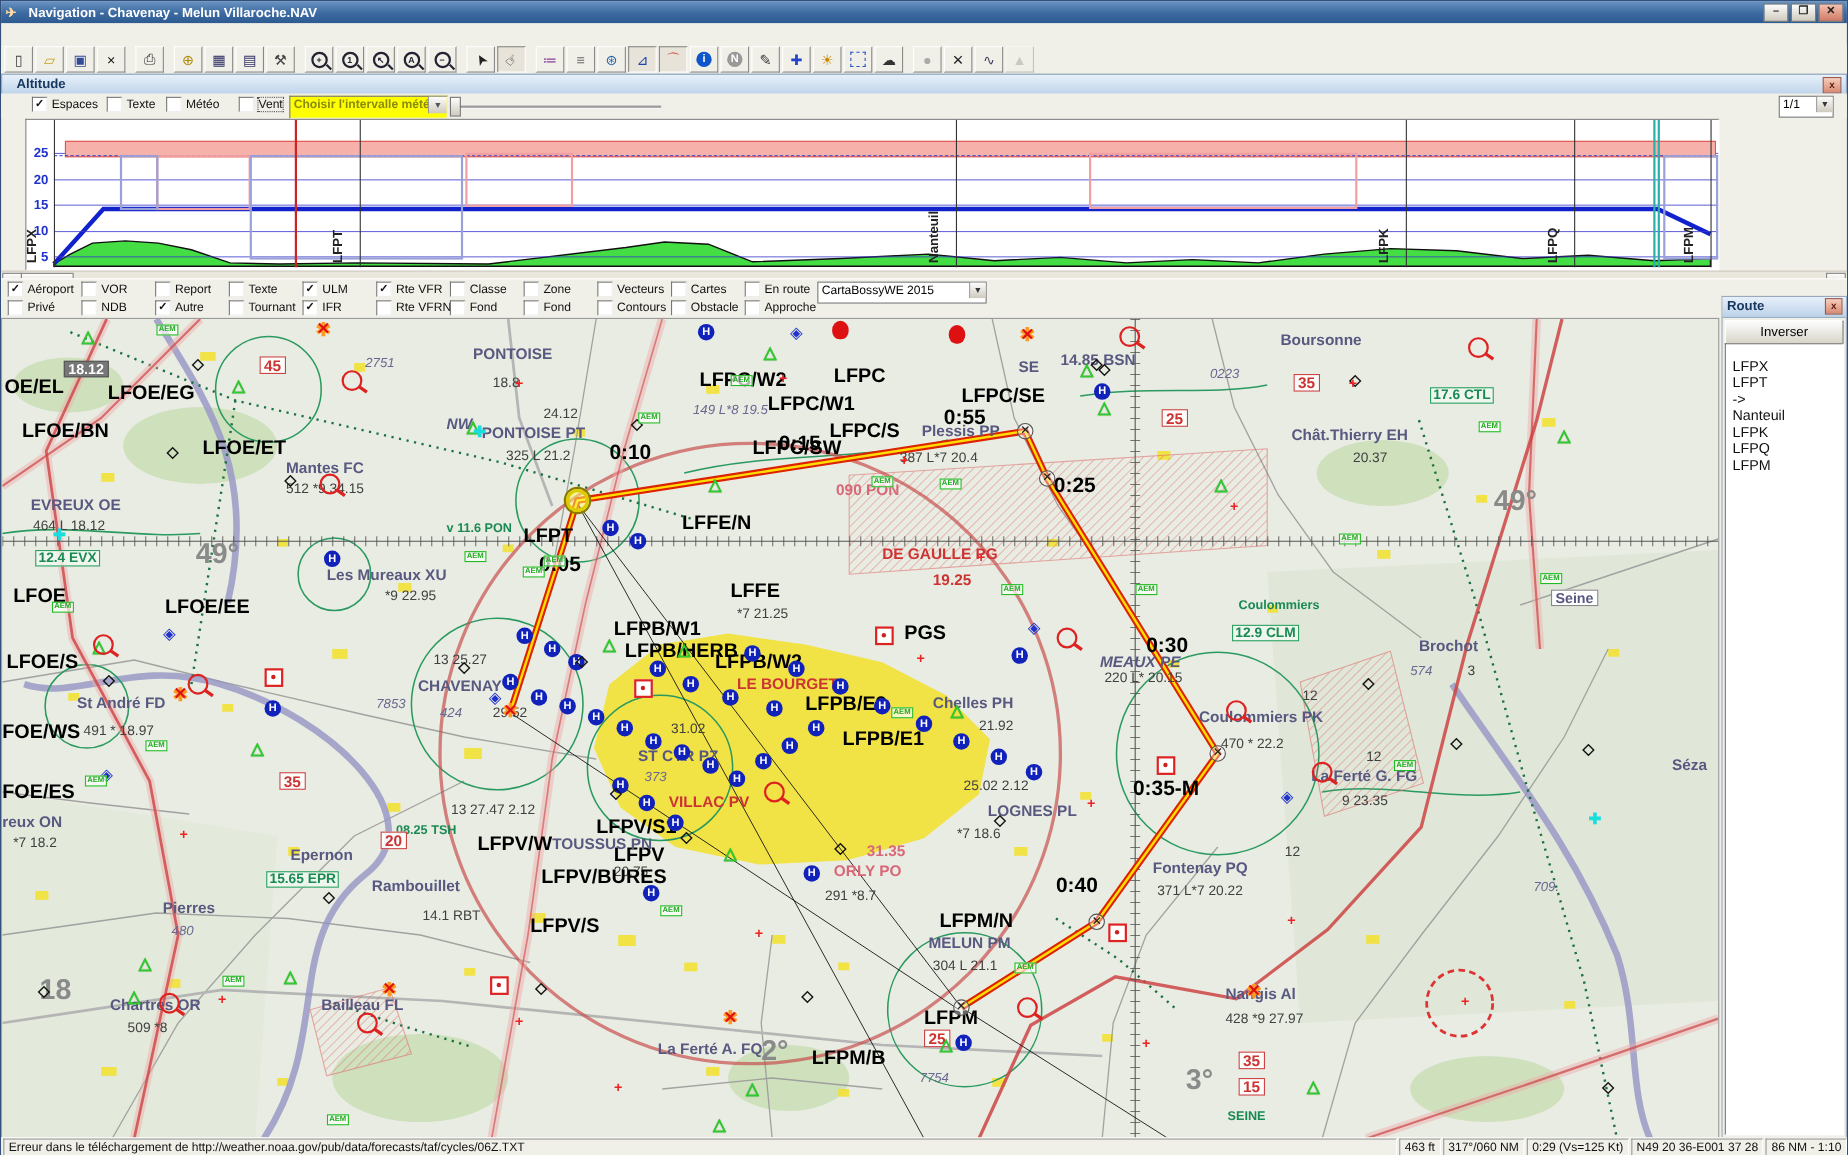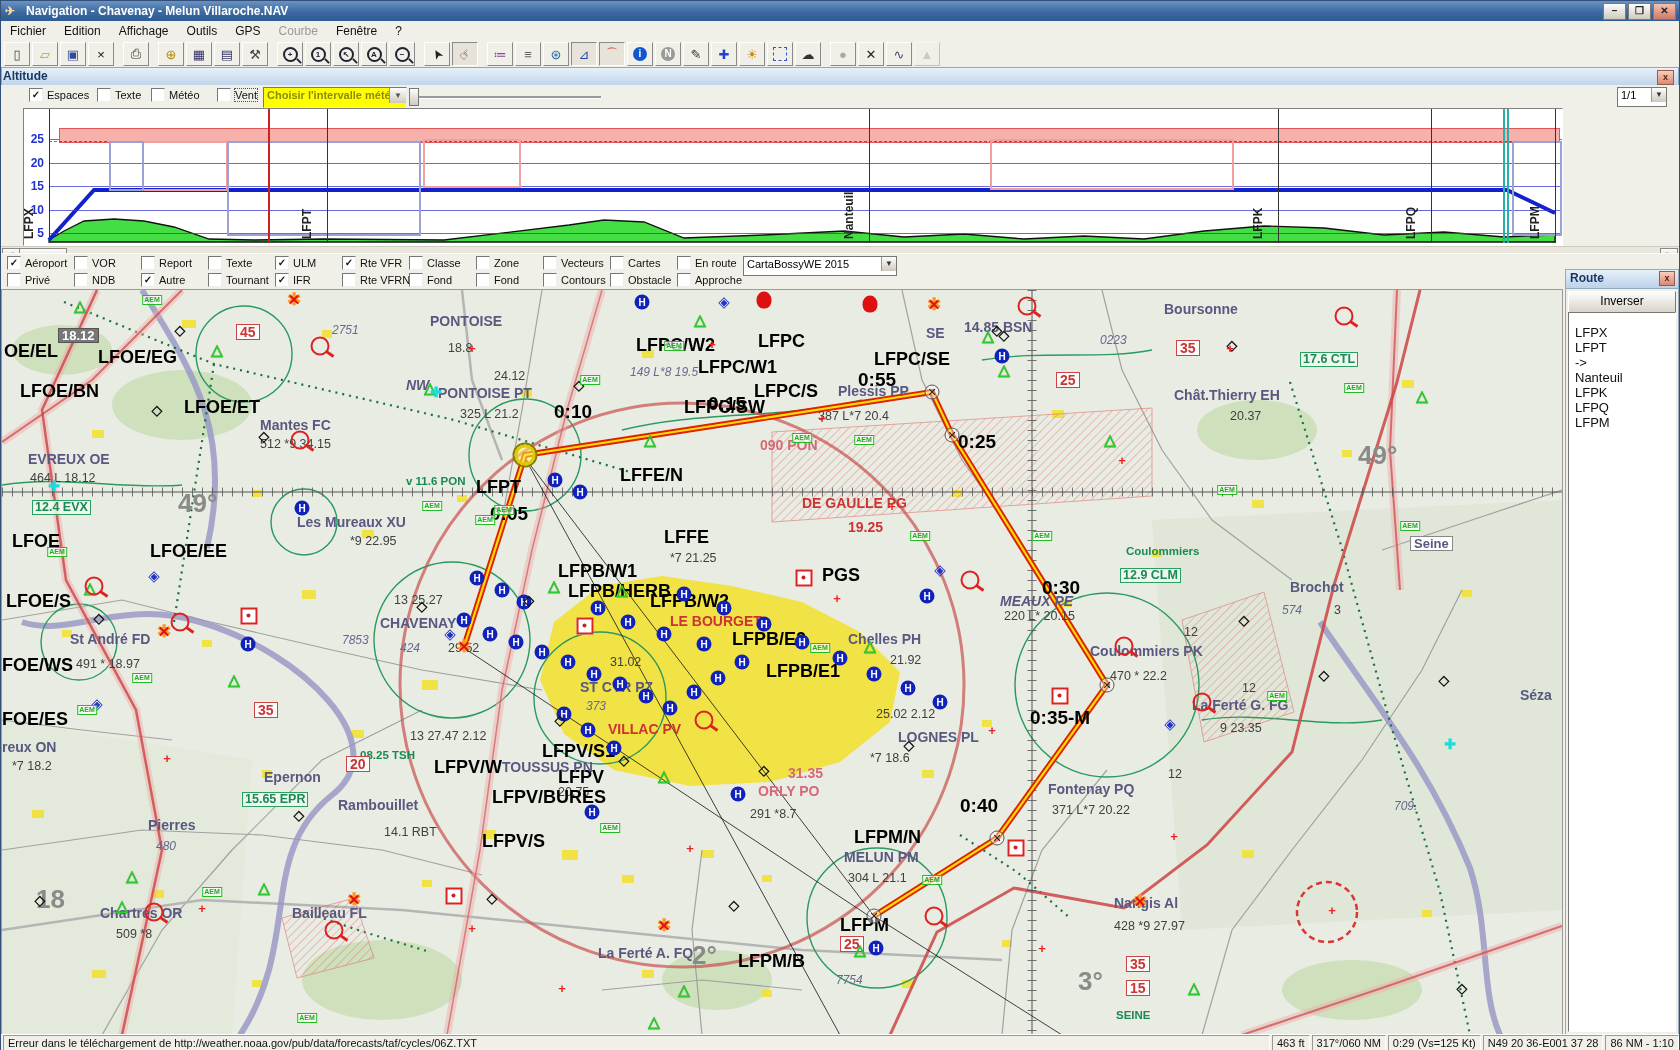--- a/index.html
+++ b/index.html
@@ -28,21 +28,21 @@
   .tbtn.disabled{opacity:.45;}
   .tbsep{width:7px;height:22px;}
   .mag{width:11px;height:11px;border:2px solid #223;border-radius:50%;position:relative;
     font-size:8px;font-weight:bold;color:#223;text-align:center;line-height:11px;}
   .mag::after{content:"";position:absolute;width:6px;height:2px;background:#223;right:-6px;bottom:-2px;transform:rotate(45deg);}
   .circ{width:14px;height:14px;border-radius:50%;color:#fff;font-size:10px;font-weight:bold;text-align:center;line-height:14px;}
   .selic{width:12px;height:12px;border:1.5px dashed #2a56c8;}
   
   .alt-header{position:absolute;left:0;top:66px;right:0;height:18px;
     background:linear-gradient(180deg,#e7f0fa,#bcd2e9);border:1px solid #8fa8c4;
-    font-size:12px;font-weight:bold;color:#16365e;padding:1px 0 0 1px;}
+    font-size:12px;font-weight:bold;color:#16365e;padding:1px 0 0 13px;}
   .alt-close{position:absolute;right:4px;top:2px;width:15px;height:13px;background:linear-gradient(#f7cdbd,#d88a72);
     border:1px solid #9a5a4a;color:#5a1a10;font-size:9px;line-height:12px;text-align:center;font-weight:bold;}
   .alt-controls{position:absolute;left:0;top:84px;right:0;height:22px;background:#f0efe8;font-size:11px;}
   .cb{display:inline-flex;align-items:center;gap:4px;position:absolute;top:3px;color:#111;}
   .cb .box{width:12px;height:12px;background:#fff;border:1px solid;border-color:#777 #eee #eee #777;
     font-size:10px;line-height:11px;text-align:center;font-weight:bold;color:#111;}
   .cb.focus span:last-child{outline:1px dotted #555;}
   .ycombo{position:absolute;left:262px;top:2px;width:136px;height:17px;background:#ffff00;
     border:1px solid;border-color:#777 #eee #eee #777;color:#8a8a10;font-size:11px;padding:1px 3px;font-weight:bold;}
   .ycombo .arr{position:absolute;right:0;top:0;width:16px;height:15px;background:linear-gradient(#fdfdfd,#cfcabe);
@@ -137,30 +137,20 @@
   <div class="titlebar">
     <span class="appicon">✈</span>
     <span>Navigation - Chavenay - Melun Villaroche.NAV</span>
     <div class="winbtns">
       <div class="winbtn">–</div>
       <div class="winbtn">❐</div>
       <div class="winbtn close">✕</div>
     </div>
   </div>
 
-  <div class="menubar" id="menubar">
-      <div class="menuitem">Fichier</div>
-      <div class="menuitem">Edition</div>
-      <div class="menuitem">Affichage</div>
-      <div class="menuitem">Outils</div>
-      <div class="menuitem">GPS</div>
-      <div class="menuitem disabled">Courbe</div>
-      <div class="menuitem">Fenêtre</div>
-      <div class="menuitem">?</div>
-    </div>
   <div class="toolbar" id="toolbar">
       <div class="tbtn">
         <span style="color: rgb(68, 68, 68);">▯</span>
       </div>
       <div class="tbtn">
         <span style="color: rgb(200, 160, 32);">▱</span>
       </div>
       <div class="tbtn">
         <span style="color: rgb(51, 74, 153);">▣</span>
       </div>

